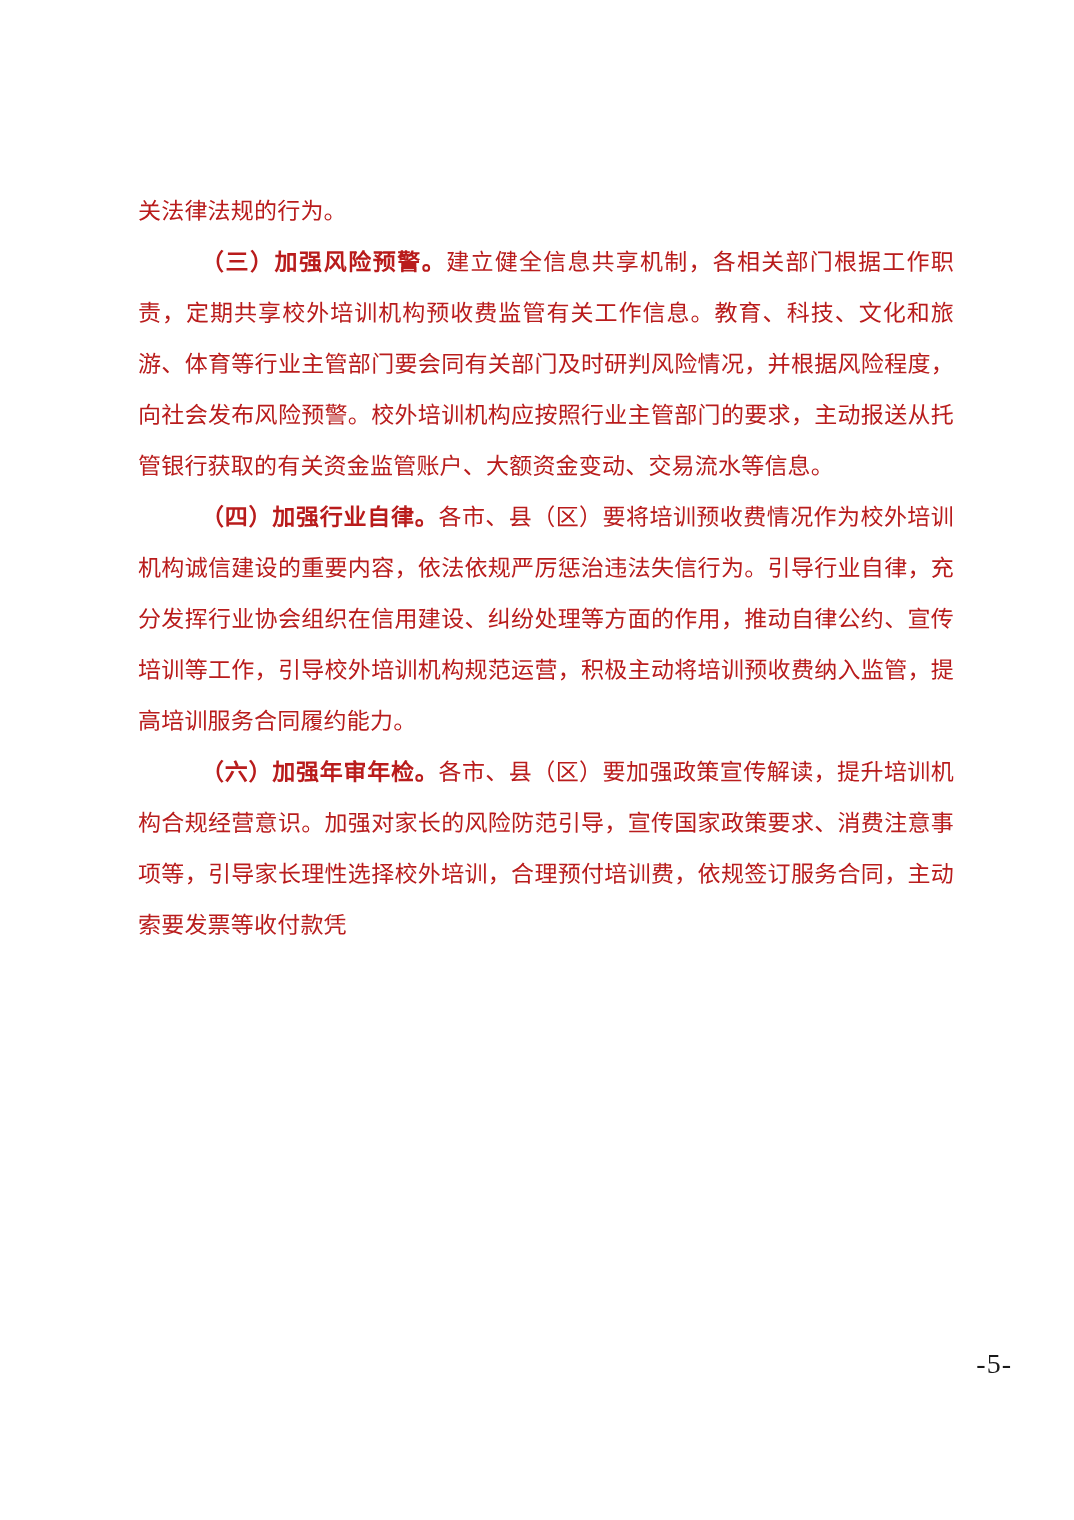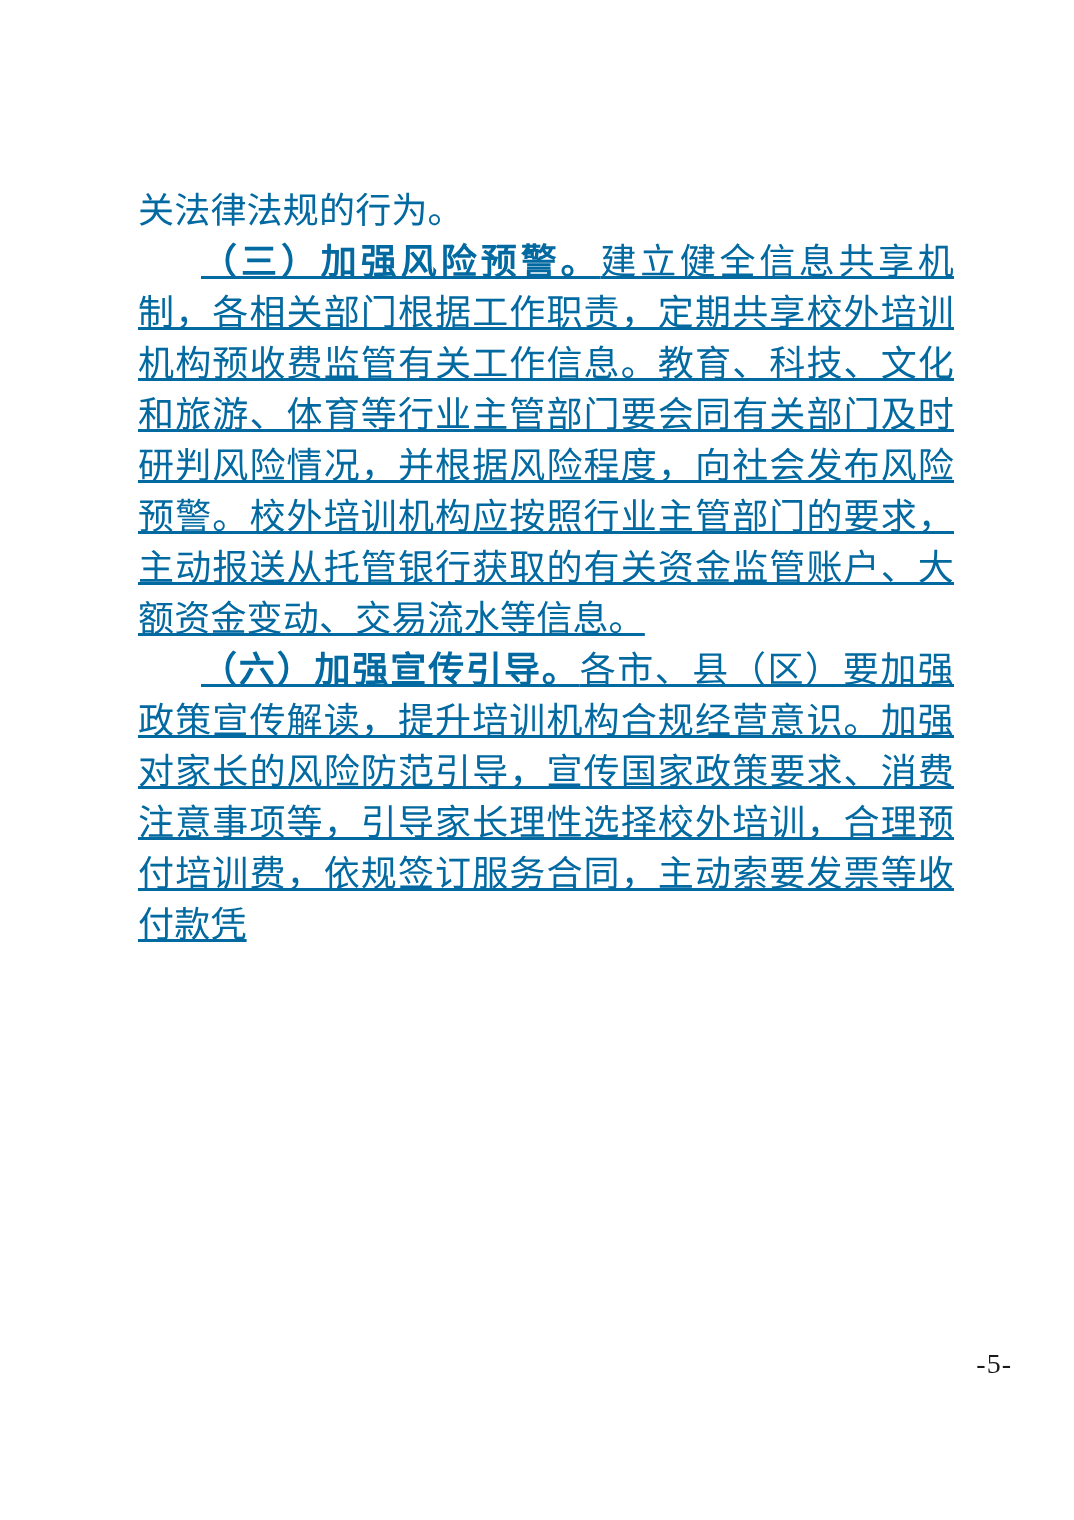--- a/index.html
+++ b/index.html
@@ -28,37 +28,36 @@
   .content {
     position: absolute;
     left: 138px;
     top: 186px;
     width: 816px;
   }
 
   
   .para {
     margin: 0 0 0 0;
-    color: #0369a1;
-    font-size: 36px;
+    color: #b91c1c;
+    font-size: 23px;
     line-height: 51px;
     letter-spacing: 0.2px;
     text-align: justify;
     text-justify: inter-character;
     font-weight: 400;
   }
 
   .para + .para {
     margin-top: 0;
   }
 
   
   .indent {
     text-indent: 63px;
-    text-decoration: underline;
   }
 
   
   .runhead {
     font-weight: 700;
     letter-spacing: 0.5px;
   }
 
   
   .para:last-child {
@@ -85,21 +84,22 @@
 <body>
 
 <div class="page">
 
   <div class="content">
 
     <p class="para nostretch">关法律法规的行为。</p>
 
     <p class="para indent"><span class="runhead">（三）加强风险预警。</span><span>建立健全信息共享机制，各相关部门根据工作职责，定期共享校外培训机构预收费监管有关工作信息。教育、科技、文化和旅游、体育等行业主管部门要会同有关部门及时研判风险情况，并根据风险程度，向社会发布风险预警。校外培训机构应按照行业主管部门的要求，主动报送从托管银行获取的有关资金监管账户、大额资金变动、交易流水等信息。</span></p>
 
+    <p class="para indent"><span class="runhead">（四）加强行业自律。</span><span>各市、县（区）要将培训预收费情况作为校外培训机构诚信建设的重要内容，依法依规严厉惩治违法失信行为。引导行业自律，充分发挥行业协会组织在信用建设、纠纷处理等方面的作用，推动自律公约、宣传培训等工作，引导校外培训机构规范运营，积极主动将培训预收费纳入监管，提高培训服务合同履约能力。</span></p>
 
 
-    <p class="para indent"><span class="runhead">（六）加强宣传引导。</span><span>各市、县（区）要加强政策宣传解读，提升培训机构合规经营意识。加强对家长的风险防范引导，宣传国家政策要求、消费注意事项等，引导家长理性选择校外培训，合理预付培训费，依规签订服务合同，主动索要发票等收付款凭</span></p>
+    <p class="para indent"><span class="runhead">（六）加强年审年检。</span><span>各市、县（区）要加强政策宣传解读，提升培训机构合规经营意识。加强对家长的风险防范引导，宣传国家政策要求、消费注意事项等，引导家长理性选择校外培训，合理预付培训费，依规签订服务合同，主动索要发票等收付款凭</span></p>
 
   </div>
 
   <div class="page-number">-5-</div>
 
 </div>
 
 </body></html>

